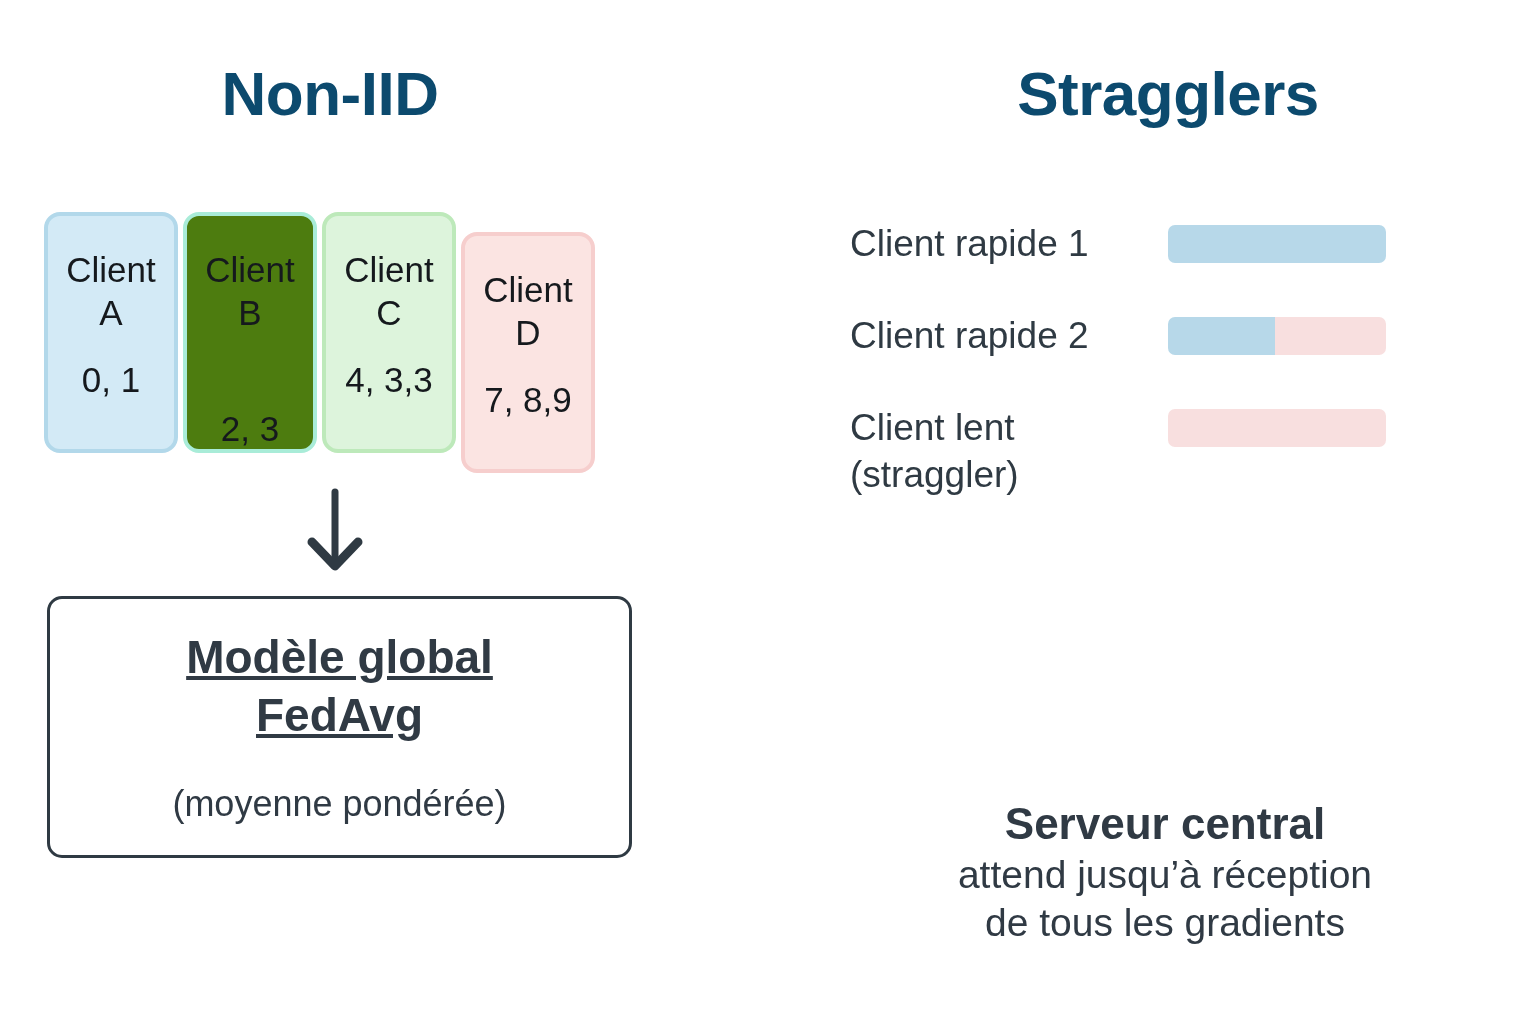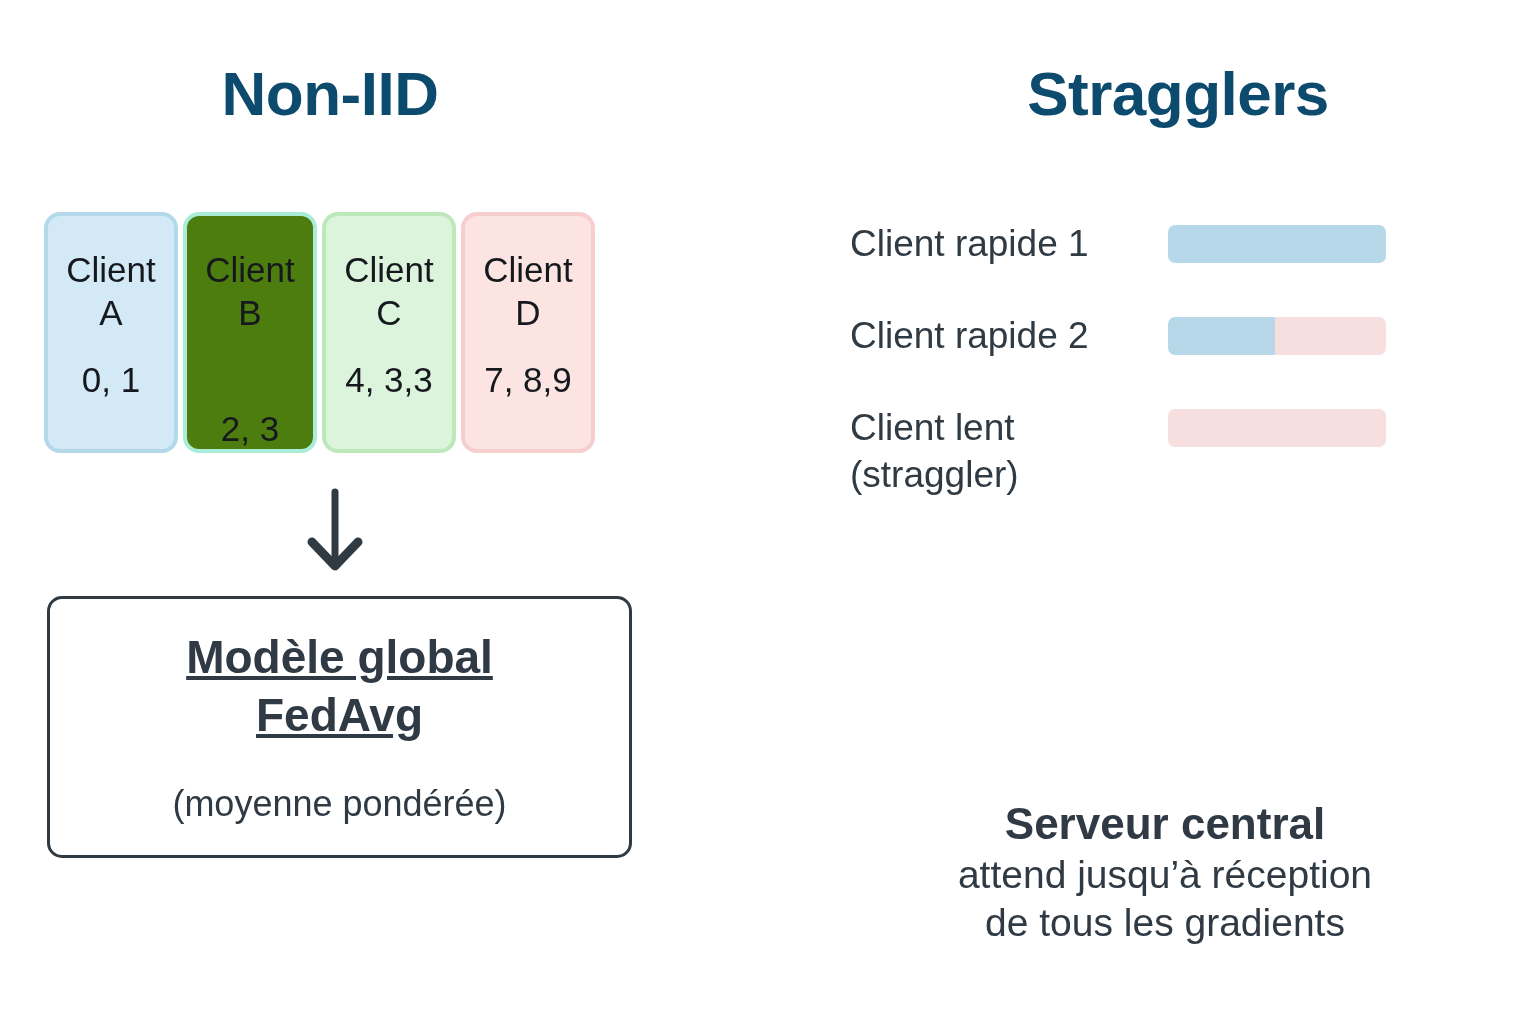--- a/index.html
+++ b/index.html
@@ -25,21 +25,21 @@
   .panel-right { position: absolute; left: 790px; top: 0; width: 746px; height: 1024px; }
 
   .panel-title {
     text-align: center;
     font-size: 62px;
     font-weight: bold;
     letter-spacing: -0.5px;
     color: #0c4a6e;
   }
   .title-left  { position: absolute; left: 0;  top: 58px; width: 660px; }
-  .title-right { position: absolute; left: 58px; top: 58px; width: 660px; }
+  .title-right { position: absolute; left: 48px; top: 58px; width: 660px; }
 
   
   .cards-row {
     position: absolute;
     left: 44px;
     top: 212px;
     display: flex;
     gap: 5px;
   }
   .client-card {
@@ -64,21 +64,21 @@
     margin-top: 26px;
     font-size: 35px;
     text-align: center;
     color: #15191d;
     white-space: nowrap;
   }
 
   .card-a { background: #d3eaf6; border-color: #b2d8ea; }
   .card-b { background: #4d7c0f; border-color: #a9ecd8; justify-content: space-between; }
   .card-c { background: #ddf4dc; border-color: #bde9ba; }
-  .card-d { background: #fbe4e2; border-color: #f6cecd; }
+  .card-d { background: #fbe4e2; border-color: #f6cecd; margin-top: 20px; }
 
   
   .arrow { position: absolute; }
   .arrow-left  { left: 298px; top: 488px; }
 
   
   .global-box {
     position: absolute;
     left: 47px;
     top: 596px;

